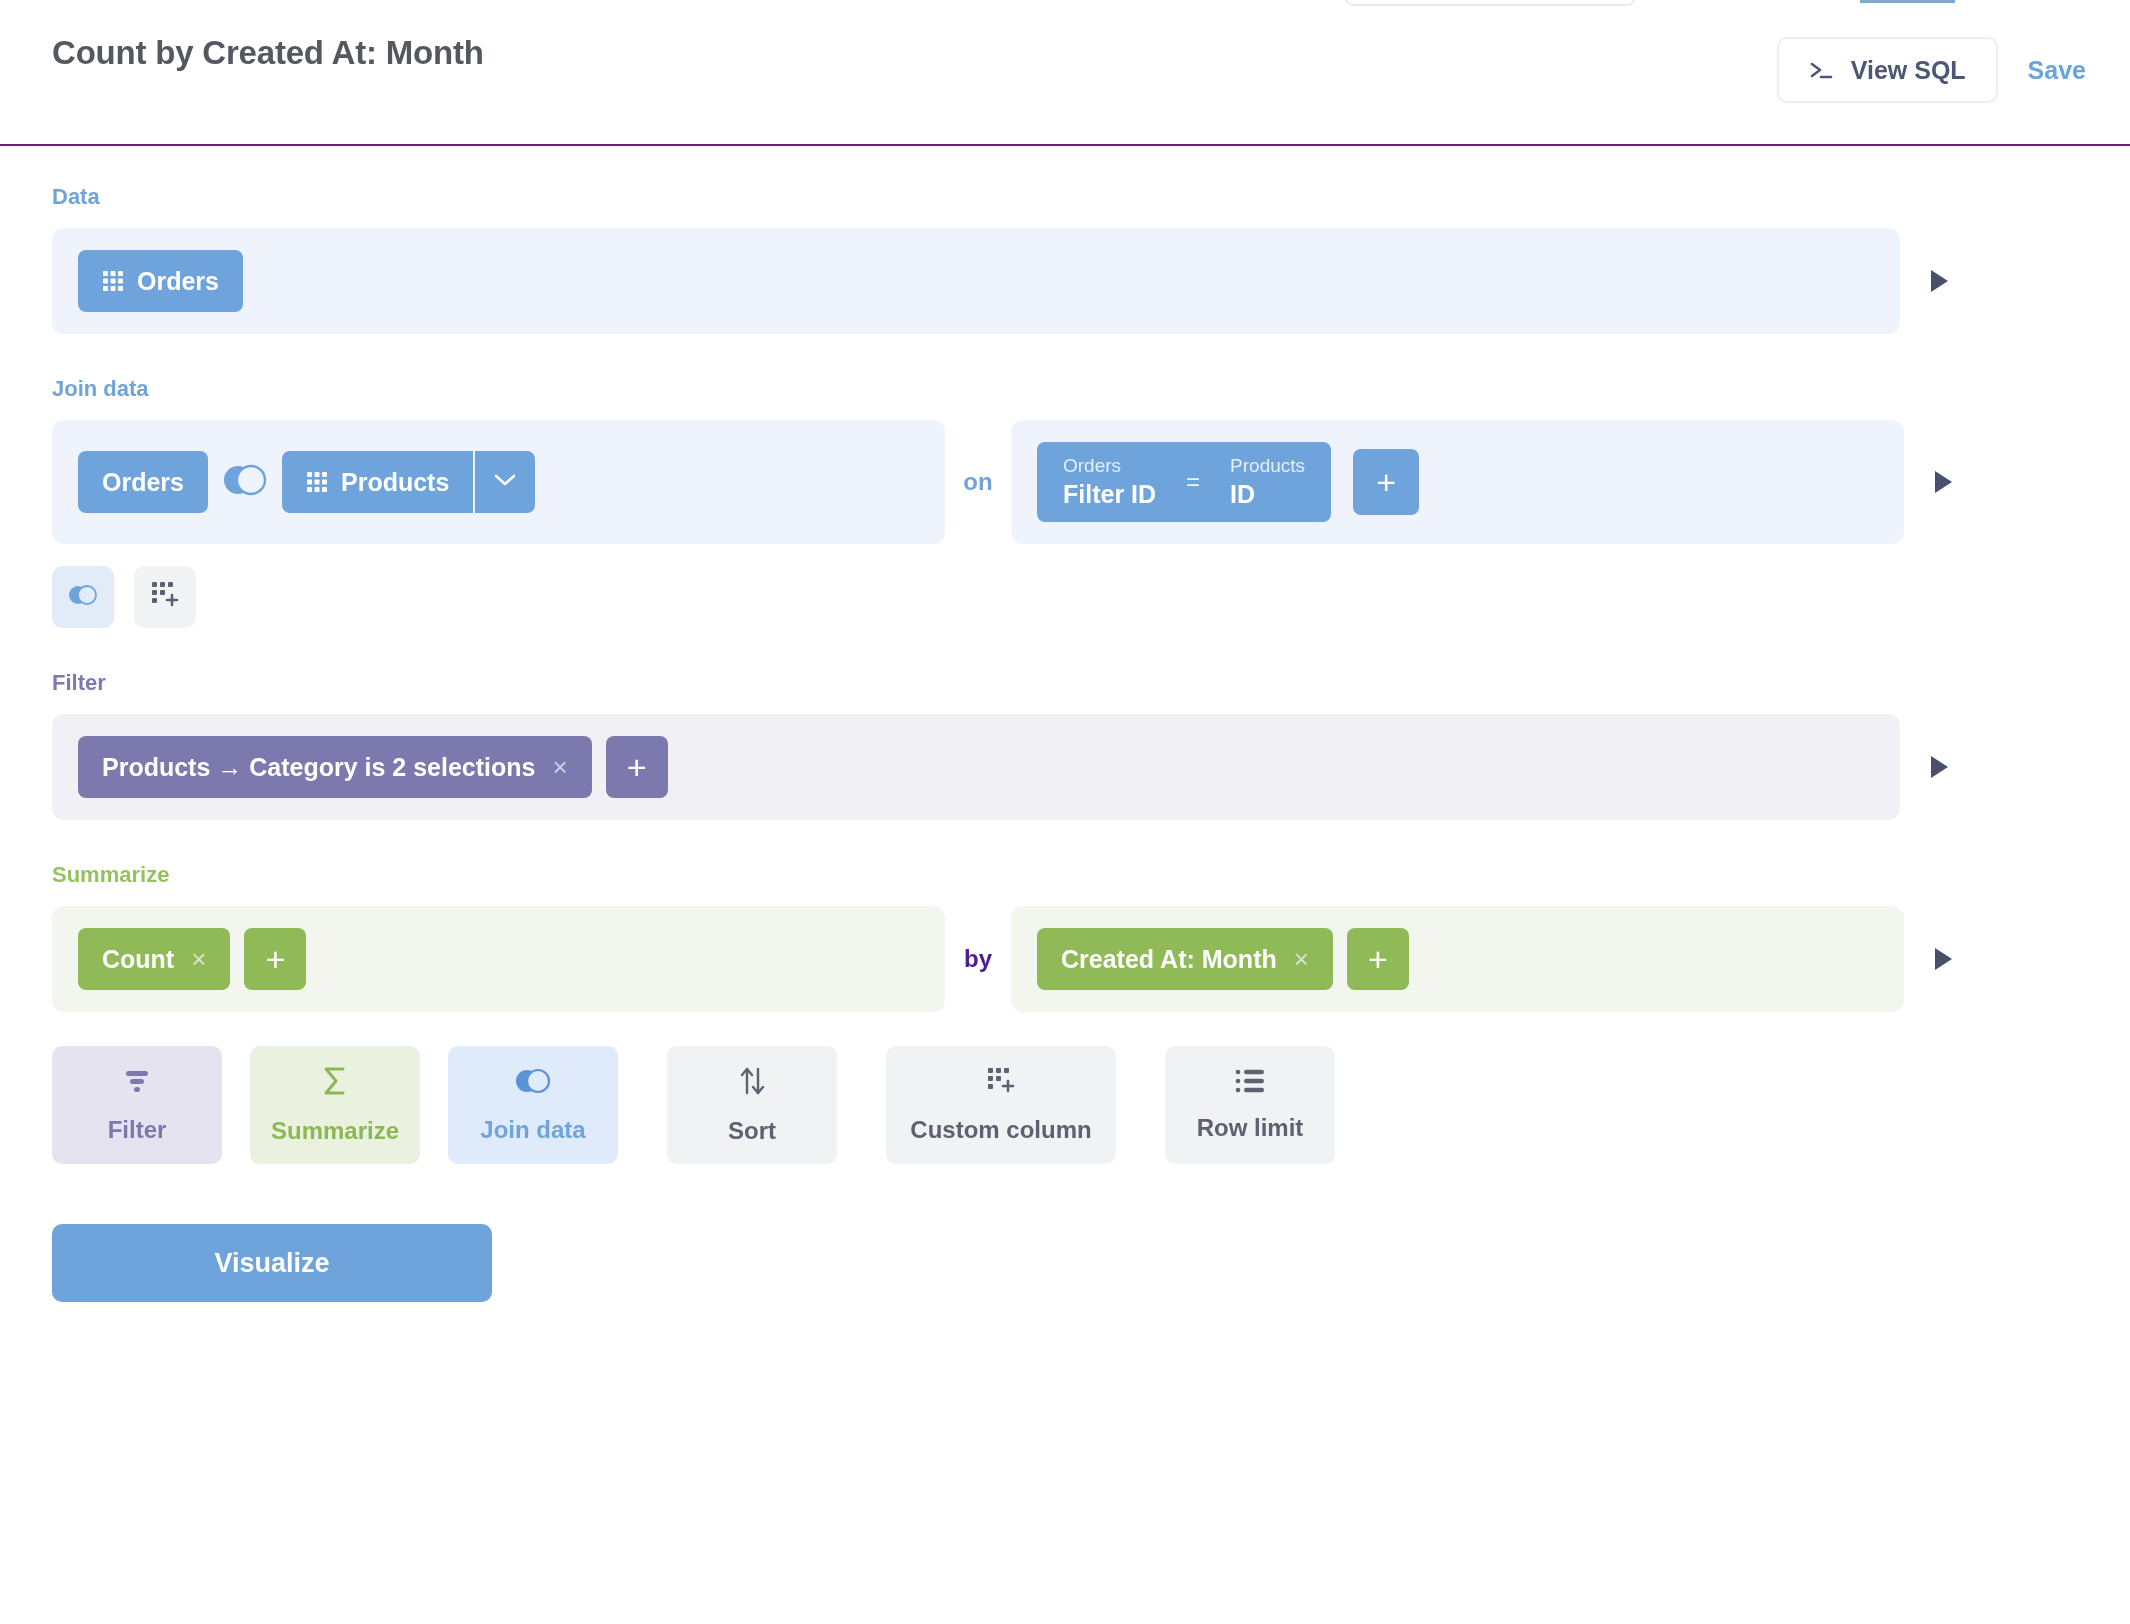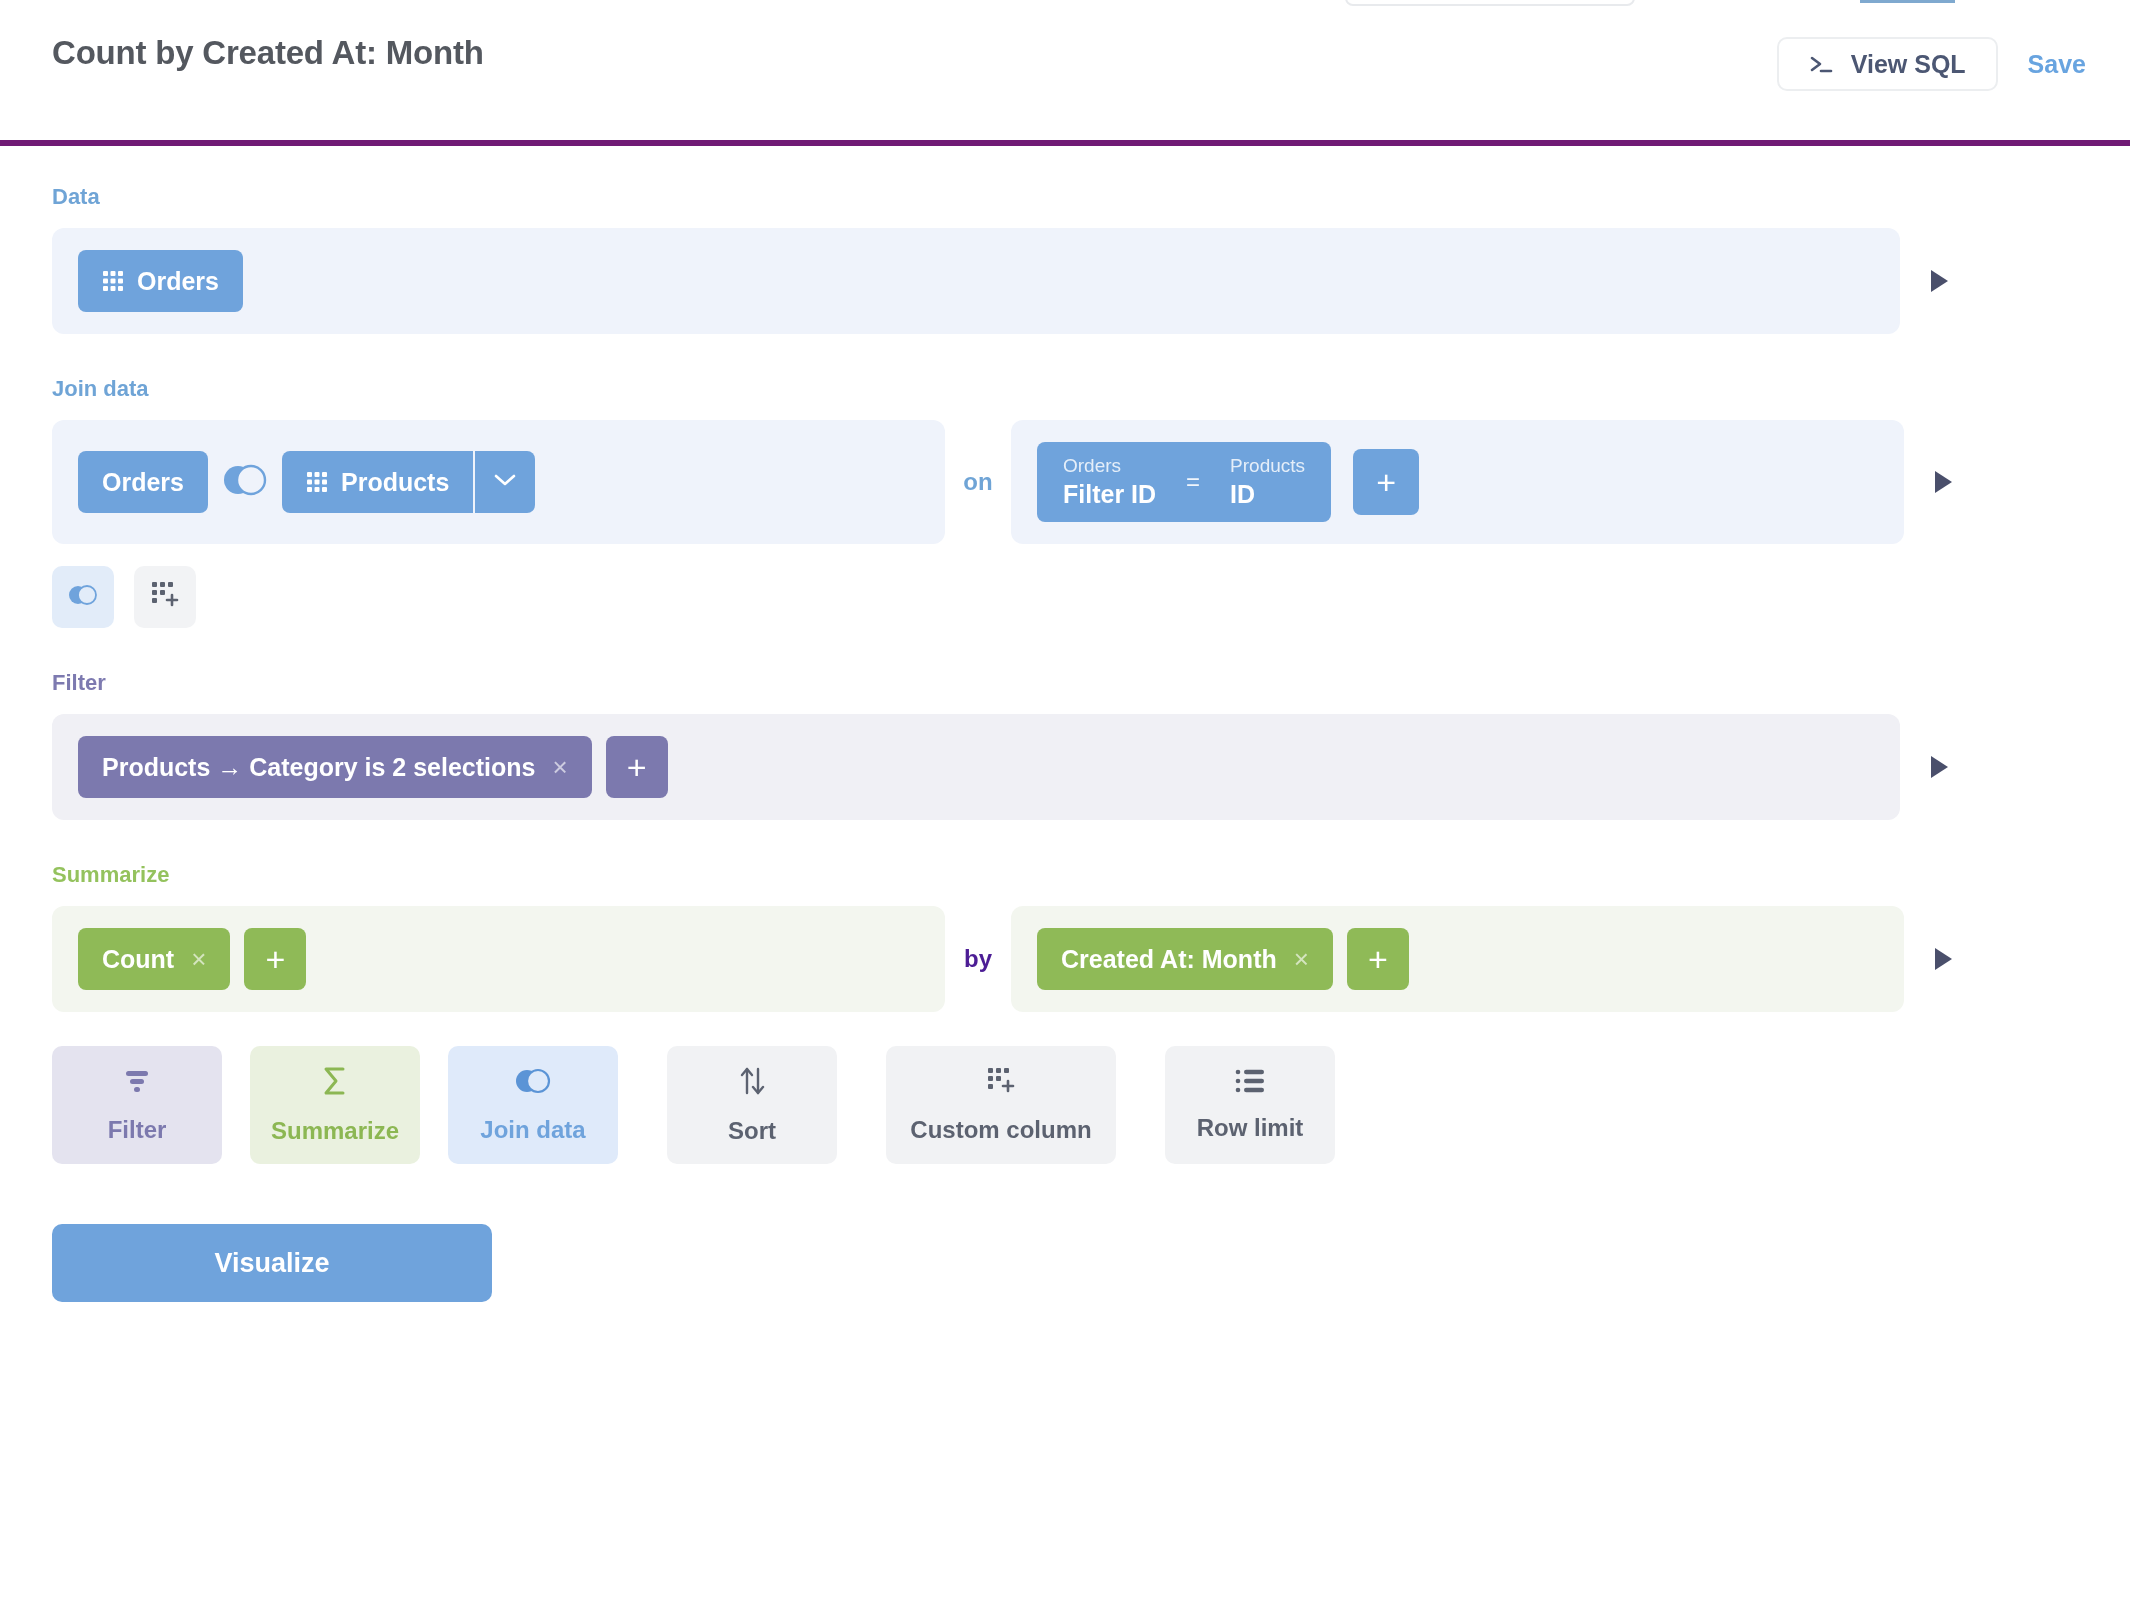--- a/index.html
+++ b/index.html
@@ -21,40 +21,40 @@
     position: absolute; left: 1860px; top: -28px;
     width: 95px; height: 31px;
     border-bottom: 3px solid #7fa9cf;
     background: #fff;
   }
 
   
   .header {
     position: relative;
     height: 146px;
-    border-bottom: 6px solid #701a75;
+    border-bottom: 2px solid #701a75;
     padding: 34px 52px 0 52px;
   }
   .page-title {
     font-size: 33px; font-weight: bold; color: #54585f;
     letter-spacing: -0.2px; line-height: 1.15;
   }
   .breadcrumb {
     margin-top: 11px;
     font-size: 20px; color: #8f95a3; font-weight: bold;
   }
   .breadcrumb .sep { font-weight: normal; color: #b2b7c2; padding: 0 6px; }
 
   .header-actions {
     position: absolute; right: 44px; top: 37px;
     display: flex; align-items: center; gap: 30px;
   }
   .view-sql-btn {
     display: flex; align-items: center; gap: 16px;
-    height: 54px; padding: 0 30px;
+    height: 66px; padding: 0 30px;
     border: 2px solid #eceef0; border-radius: 10px;
     background: #fff; cursor: pointer;
     font-size: 25px; color: #4c5773; font-weight: bold;
   }
   .console-icon { display: block; }
   .save-link {
     font-size: 25px; color: #68a4e0; font-weight: bold; cursor: pointer;
   }
 
   

